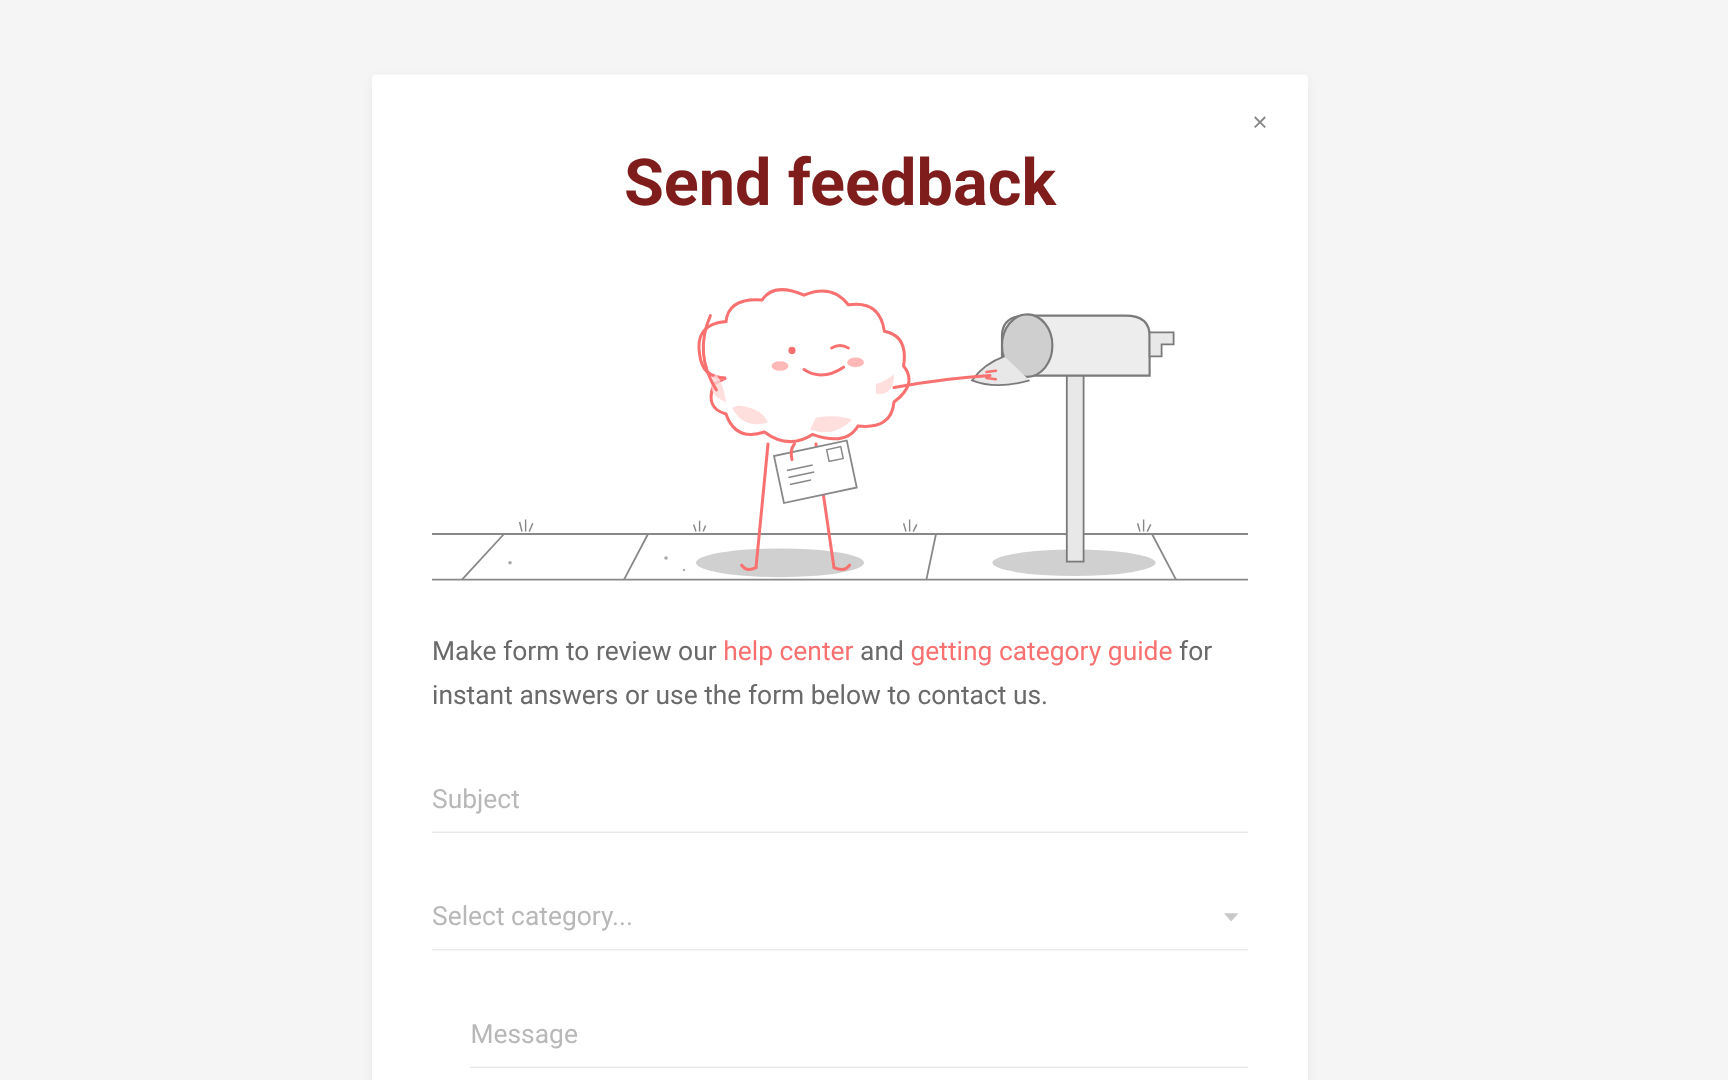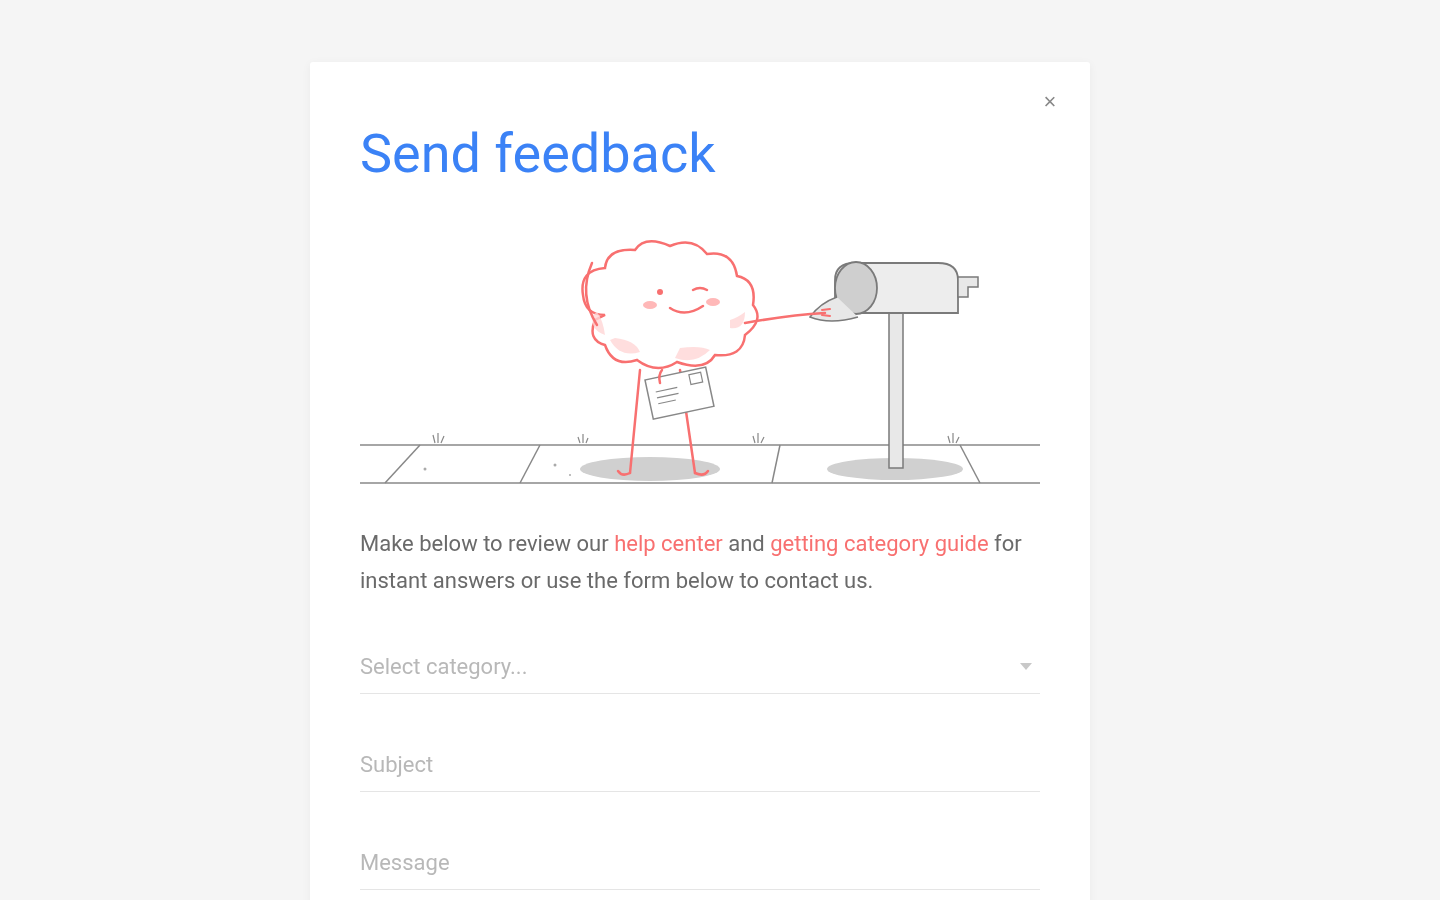--- a/index.html
+++ b/index.html
@@ -36,23 +36,24 @@
       line-height: 24px;
       text-align: center;
       background: none;
       border: none;
     }
     .modal-inner {
       padding: 60px 50px 50px 50px;
     }
     .title {
       font-size: 54px;
-      font-weight: 400;
-      color: #3b82f6;
+      font-weight: 700;
+      color: #7f1d1d;
       margin-bottom: 40px;
+      text-align: center;
     }
     .illustration {
       width: 680px;
       height: 270px;
       margin: 0 auto 30px;
       position: relative;
     }
     .desc {
       font-size: 22px;
       line-height: 1.7;
@@ -186,29 +187,29 @@
           <line x1="8" y1="14" x2="30" y2="14" stroke="#888" stroke-width="1.2"></line>
           <line x1="8" y1="20" x2="30" y2="20" stroke="#888" stroke-width="1.2"></line>
           <line x1="8" y1="26" x2="26" y2="26" stroke="#888" stroke-width="1.2"></line>
         </g>
 
         <path d="M302,145 Q298,150 300,158" stroke="#f87070" stroke-width="2.5" fill="none" stroke-linecap="round"></path>
       </svg>
     </div>
 
     <p class="desc">
-      <span>Make below to review our </span><a href="#">help center</a><span> and </span><a href="#">getting category guide</a><span> for instant answers or use the form below to contact us.</span>
+      <span>Make form to review our </span><a href="#">help center</a><span> and </span><a href="#">getting category guide</a><span> for instant answers or use the form below to contact us.</span>
     </p>
+
+    <div class="form-row">
+      <input type="text" class="text-input" placeholder="Subject" style="">
+    </div>
 
     <div class="form-row select-row">
       <span class="select-placeholder">Select category...</span>
       <span class="caret"></span>
     </div>
 
-    <div class="form-row">
-      <input type="text" class="text-input" placeholder="Subject" style="">
-    </div>
-
-    <div class="form-row" style="margin-bottom:0;">
+    <div class="form-row" style="margin-bottom:0;margin-left:32px;">
       <input type="text" class="text-input" placeholder="Message" style="">
     </div>
   </div>
 </div>
 
 </body></html>

